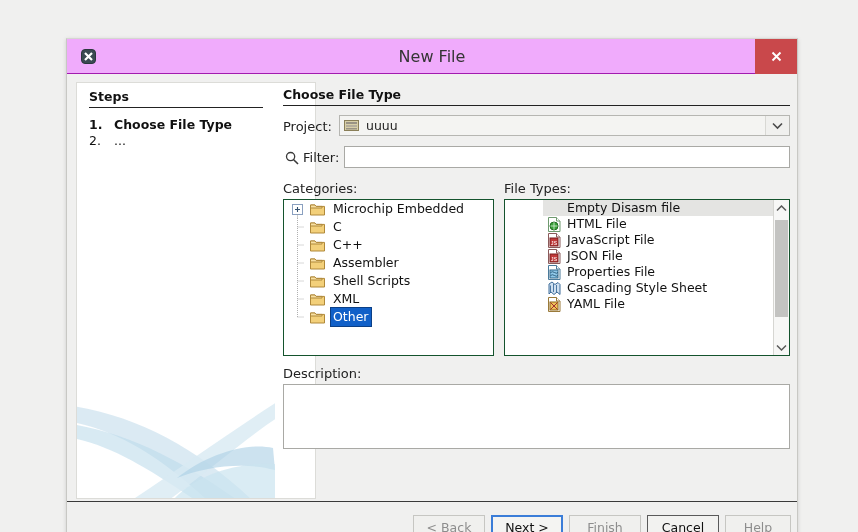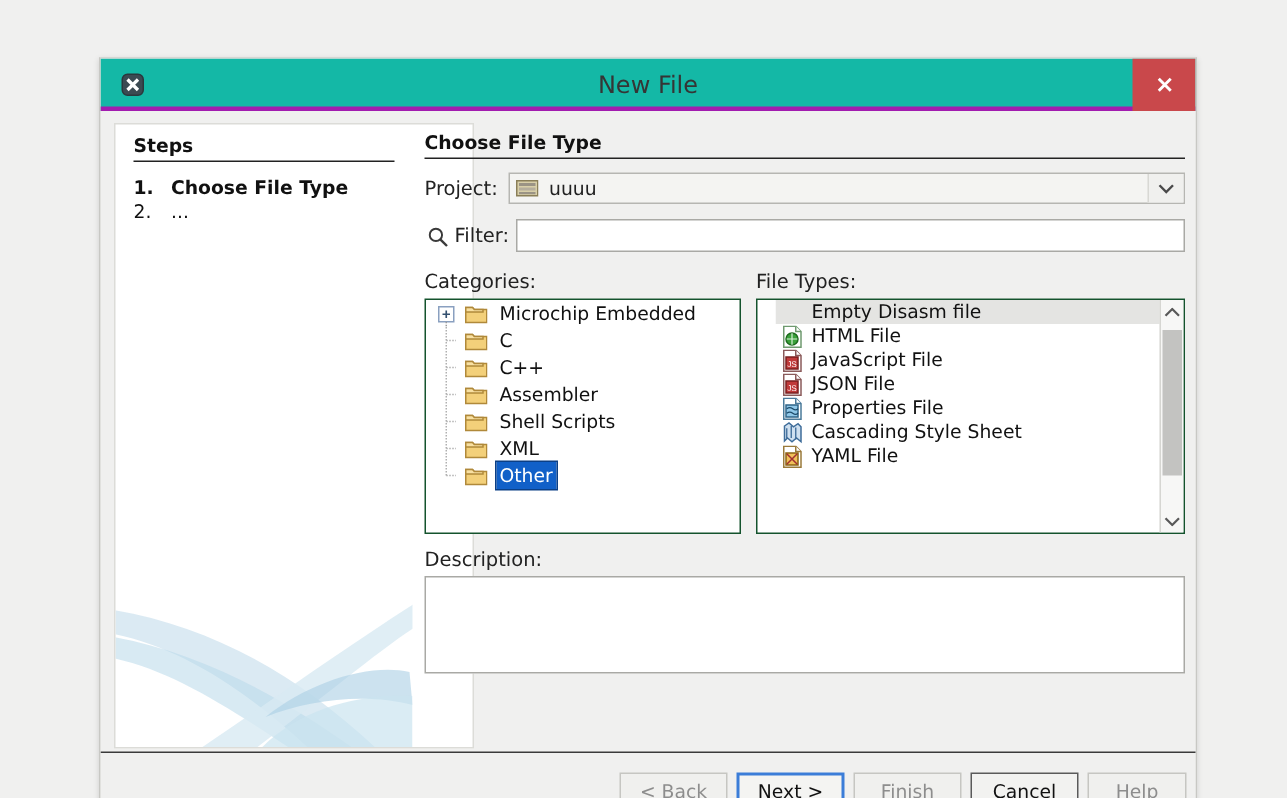--- a/index.html
+++ b/index.html
@@ -17,22 +17,22 @@
     position: absolute; left: 66px; top: 38px;
     width: 732px; height: 500px;
     background: #f0f0ef;
     border: 1px solid #c8c8c4;
     border-top: 1px solid #d6d6d2;
     box-shadow: 0 1px 4px rgba(0,0,0,0.14);
     overflow: hidden;
   }
   #titlebar {
     position: relative; height: 35px; width: 100%;
-    background: #14b8a6;
-    border-bottom: 3px solid #a21caf;
+    background: #f0abfc;
+    border-bottom: 1px solid #a21caf;
   }
   #app-icon {
     position: absolute; left: 13px; top: 9px;
     width: 17px; height: 17px;
   }
   #title-text {
     position: absolute; left: 0; top: 0; width: 100%; height: 35px;
     line-height: 35px; text-align: center;
     font-size: 16px; color: #353535;
     font-family: "DejaVu Sans", "Liberation Sans", sans-serif;
@@ -153,21 +153,21 @@
   .ft-row {
     position: relative; height: 16px; line-height: 16px;
     display: flex; align-items: center;
     font-size: 12.5px; color: #111; padding-left: 3px;
     cursor: default;
   }
   .ft-row.selected { background: #e4e4e2; }
   .ft-icon { width: 16px; height: 15px; flex: none; margin-right: 5px; }
   .ft-name { white-space: nowrap; }
 
-  #ft-scroll-area { position: absolute; left: 12px; top: 0; width: 268px; height: 155px; overflow: hidden; }
+  #ft-scroll-area { position: absolute; left: 0; top: 0; width: 268px; height: 155px; overflow: hidden; padding-left: 38px; }
 
   
   #ft-scrollbar {
     position: absolute; right: 0; top: 0;
     width: 16px; height: 155px;
     background: #f7f7f6;
     border-left: 1px solid #d6d6d2;
   }
   .sb-arrow {
     position: absolute; left: 0; width: 15px; height: 16px;

